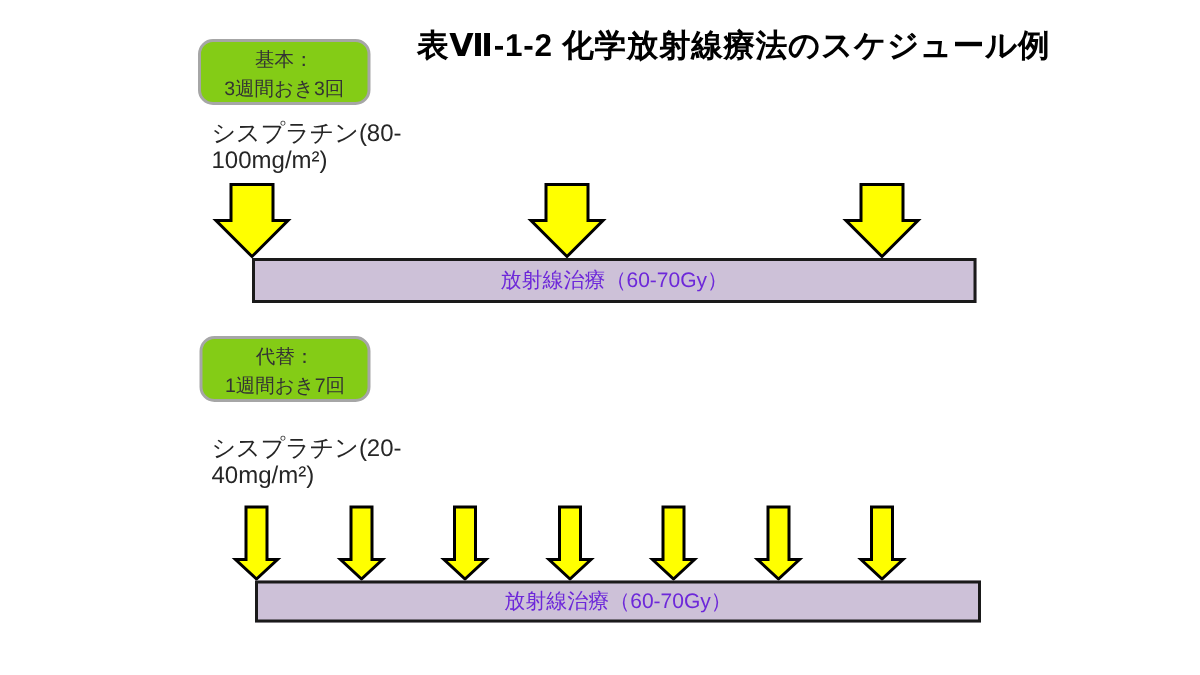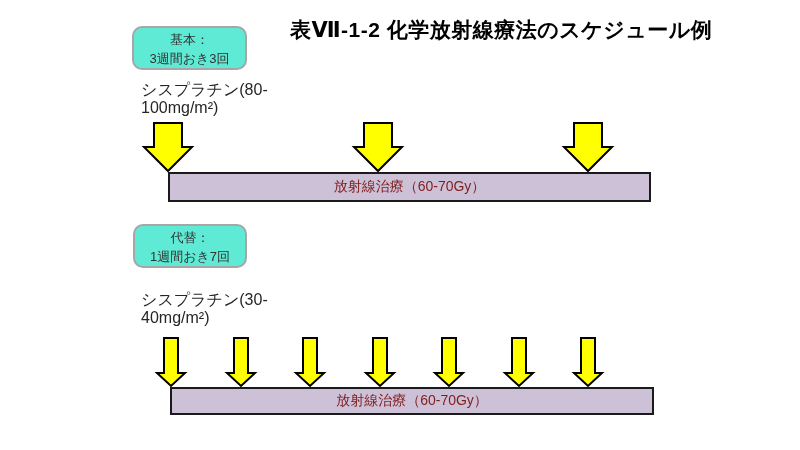--- a/index.html
+++ b/index.html
@@ -10,35 +10,35 @@
   }
   .canvas {
     position: relative;
     width: 800px;
     height: 450px;
     background: var(--bg, #ffffff);
     overflow: hidden;
   }
   .title {
     position: absolute;
-    left: 290px;
+    left: 278px;
     top: 16px;
     margin: 0;
     font-size: 21px;
     font-weight: bold;
     color: #000000;
     letter-spacing: 0.5px;
     white-space: nowrap;
   }
   .badge {
     position: absolute;
     box-sizing: border-box;
     border: 2.5px solid var(--badge-border, #a6a6a6);
     border-radius: 10px;
-    background: #5eead4;
+    background: #84cc16;
     text-align: center;
     white-space: pre-line;
     font-size: 13px;
     line-height: 19px;
     color: #333333;
     padding-top: 2px;
   }
   .badge.b1 { left: 132px; top: 26px; width: 115px; height: 44px; }
   .badge.b2 { left: 133px; top: 224px; width: 114px; height: 44px; }
   .drug {
@@ -56,21 +56,21 @@
   .arrows svg { position: absolute; overflow: visible; display: block; }
   .bar {
     position: absolute;
     box-sizing: border-box;
     background: var(--bar-fill, #cdc1d8);
     border: 2px solid var(--bar-border, #1a1a1a);
     display: flex;
     align-items: center;
     justify-content: center;
     font-size: 14px;
-    color: #7f1d1d;
+    color: #6d28d9;
     white-space: nowrap;
   }
   .bar.bar1 { left: 168px; top: 172px; width: 483px; height: 30px; }
   .bar.bar2 { left: 170px; top: 387px; width: 484px; height: 28px; }
 </style>
 </head>
 <body>
 
 <div class="canvas">
 
@@ -93,21 +93,21 @@
         </svg>
       </div>
     <div class="bar bar1">
       <span>放射線治療（60-70Gy）</span>
     </div>
   </section>
 
   <section>
     <div class="badge b2">代替：
 1週間おき7回</div>
-    <div class="drug d2">シスプラチン(30-
+    <div class="drug d2">シスプラチン(20-
 40mg/m²)</div>
     <div class="arrows">
         <svg width="30" height="50" viewBox="0 0 30 50" style="left: 156px; top: 337px;">
           <polygon points="8,1 22,1 22,36 29,36 15,49 1,36 8,36" fill="#ffff00" stroke="#000000" stroke-width="2" stroke-linejoin="miter"></polygon>
         </svg>
         <svg width="30" height="50" viewBox="0 0 30 50" style="left: 225.5px; top: 337px;">
           <polygon points="8,1 22,1 22,36 29,36 15,49 1,36 8,36" fill="#ffff00" stroke="#000000" stroke-width="2" stroke-linejoin="miter"></polygon>
         </svg>
         <svg width="30" height="50" viewBox="0 0 30 50" style="left: 295px; top: 337px;">
           <polygon points="8,1 22,1 22,36 29,36 15,49 1,36 8,36" fill="#ffff00" stroke="#000000" stroke-width="2" stroke-linejoin="miter"></polygon>

